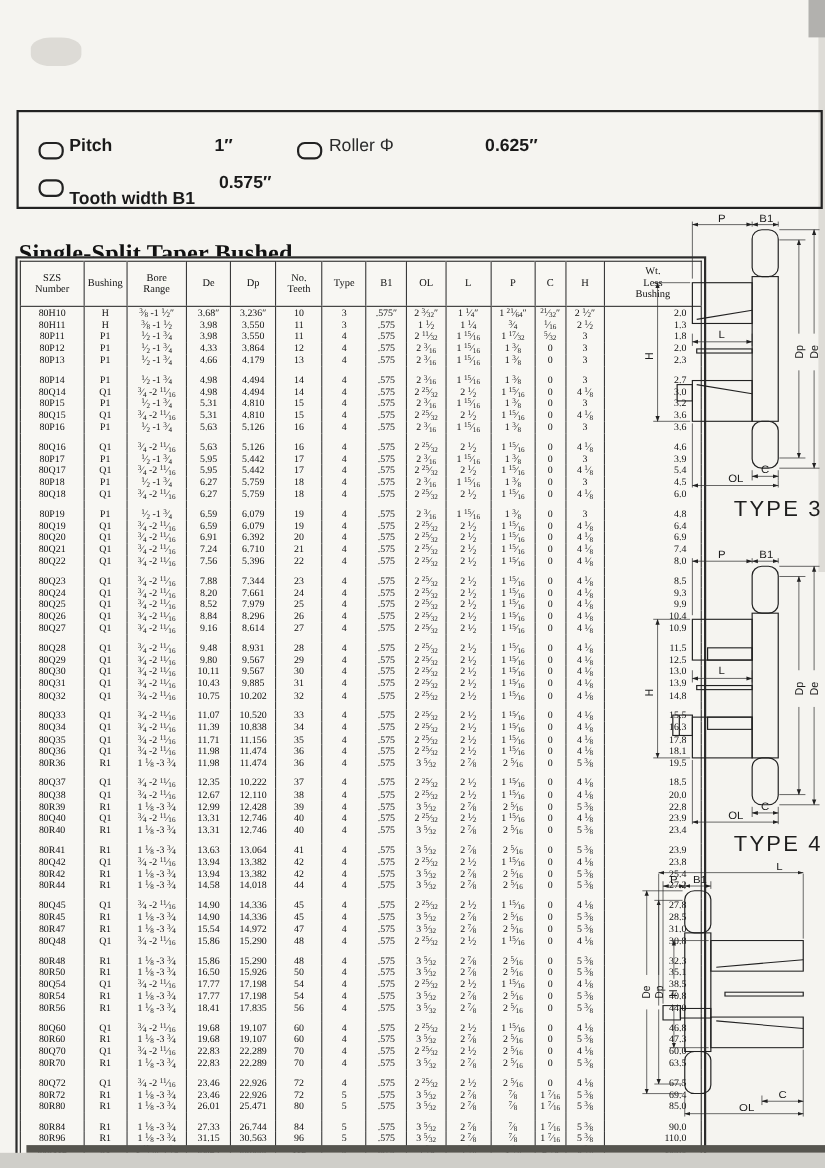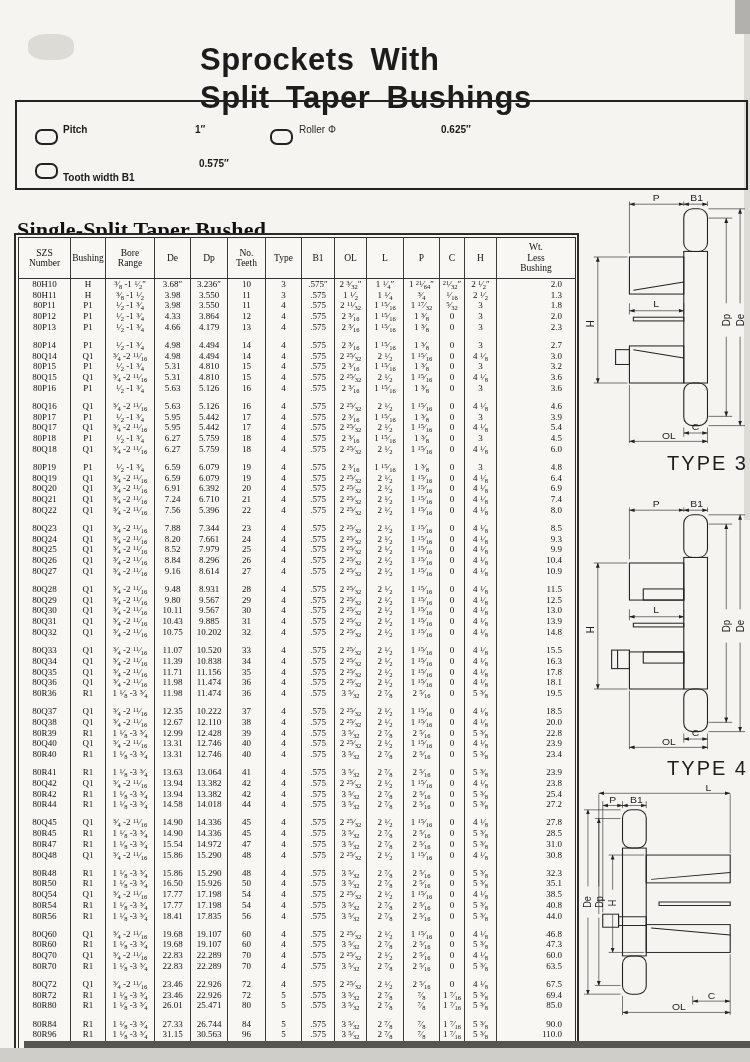--- a/index.html
+++ b/index.html
@@ -17,31 +17,31 @@
   .title{
     position:absolute;left:200px;top:20px;
     font-family:"Liberation Sans",sans-serif;font-weight:bold;
     font-size:31px;line-height:38px;letter-spacing:.5px;word-spacing:7px;color:#1c1c1c;
   }
   .spec-box{position:absolute;left:15px;top:100px;width:729px;height:86px;border:2.5px solid #222}
   .spec-box .cb{
     position:absolute;width:19px;height:12px;border:2px solid #222;border-radius:7px;background:transparent;
   }
   .spec-box .lbl,.spec-box .val{
-    position:absolute;font-family:"Liberation Sans",sans-serif;font-weight:bold;font-size:10px;color:#1a1a1a;white-space:nowrap;
+    position:absolute;font-family:"Liberation Sans",sans-serif;font-weight:bold;font-size:16px;color:#1a1a1a;white-space:nowrap;
   }
   .spec-box .rg{font-weight:normal;color:#2a2a2a}
 
   .section-heading{
     position:absolute;left:17px;top:199px;
     font-family:"Liberation Serif",serif;font-weight:bold;font-size:22px;color:#111;letter-spacing:.2px;
   }
 
   .table-outer{
-    position:absolute;left:14px;top:233px;width:565px;
+    position:absolute;left:14px;top:233px;width:628px;
     border:2px solid #2c2c2c;padding:2px;background:#f8f7f3;box-sizing:border-box;
   }
   table{border-collapse:collapse;table-layout:fixed;width:100%;border:1px solid #2c2c2c}
   .w0{width:52px}.w1{width:35px}.w2{width:49px}.w3{width:36px}.w4{width:37px}.w5{width:38px}.w6{width:36px}
   .w7{width:33px}.w8{width:32px}.w9{width:37px}.w10{width:36px}.w11{width:25px}.w12{width:32px}.w13{width:79px}
   th{
     font-weight:normal;font-size:9.5px;line-height:10.5px;height:38px;vertical-align:middle;text-align:center;
     border-left:1px solid #3a3a3a;border-bottom:1.5px solid #333;white-space:pre-line;padding:1px 0;color:#111;
   }
   td{
@@ -66,21 +66,21 @@
   svg .dim{stroke:#333;stroke-width:.7;fill:none}
   svg text{font-family:"Liberation Sans",sans-serif;font-size:10.5px;fill:#1c1c1c}
 </style>
 </head>
 <body>
 
 <div class="smudge"></div>
 <div class="edge-right"></div>
 <div class="corner-tr"></div>
 
-<h1 class="title"><span>Sprockets With</span><br><span>Split Taper Bushings</span></h1>
+<h1 class="title"><br></h1>
 
 <div class="spec-box">
   <span class="cb" style="left:18px;top:27px"></span>
   <span class="lbl" style="left:46px;top:22px">Pitch</span>
   <span class="val" style="left:178px;top:22px">1″</span>
   <span class="cb" style="left:253px;top:27px"></span>
   <span class="lbl rg" style="left:282px;top:22px">Roller Φ</span>
   <span class="val" style="left:424px;top:22px">0.625″</span>
   <span class="cb" style="left:18px;top:61px"></span>
   <span class="lbl" style="left:46px;top:70px">Tooth width B1</span>

